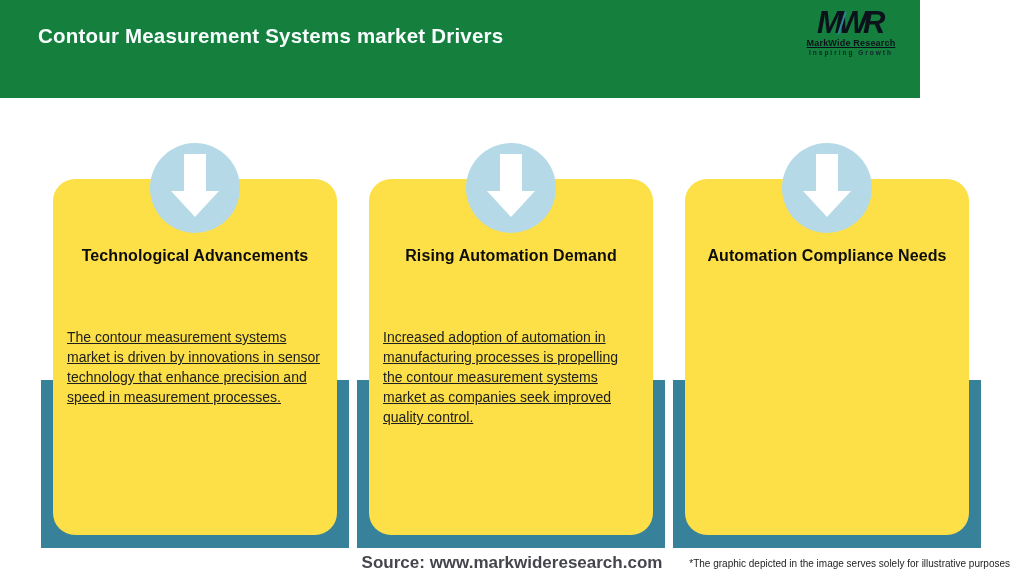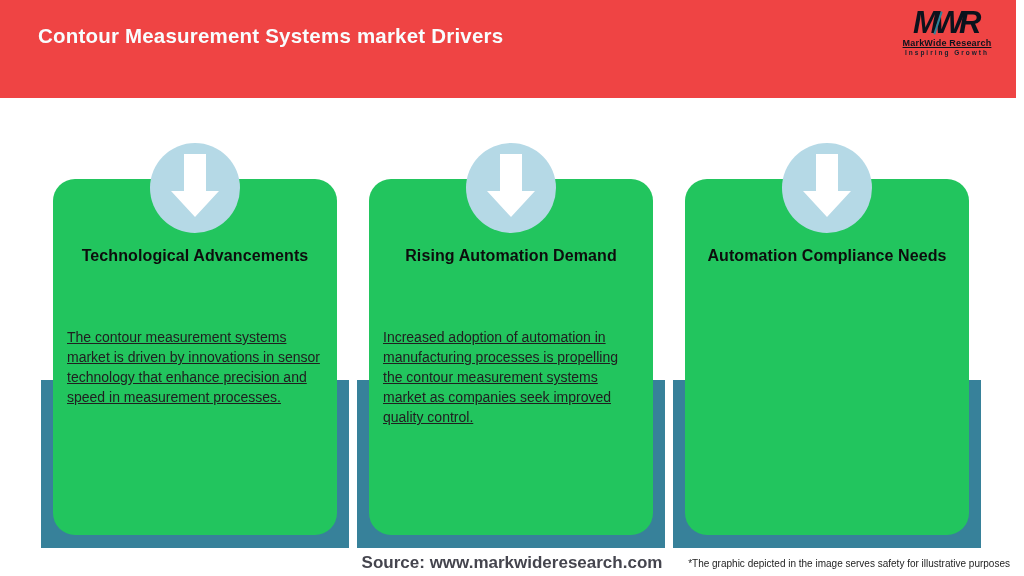--- a/index.html
+++ b/index.html
@@ -8,22 +8,22 @@
     background: #ffffff;
     font-family: "Liberation Sans", sans-serif;
     overflow: hidden;
     position: relative;
   }
   .stage { position: absolute; inset: 0; width: 1024px; height: 576px; }
 
   
   .header {
     position: absolute; left: 0; top: 0;
-    width: 1016px; height: 98px;
-    background: #ef4444;
+    width: 920px; height: 98px;
+    background: #15803d;
   }
   .header-title {
     position: absolute; left: 38px; top: 24px;
     font-size: 20.5px; font-weight: bold;
     color: #f8fdfe; letter-spacing: 0.2px;
   }
   .logo {
     position: absolute; right: 10px; top: 6px;
     width: 118px; text-align: center; color: #0c121c;
   }
@@ -48,21 +48,21 @@
   .driver.c2 { left: 673px; }
 
   .band {
     position: absolute; left: 0; top: 237px;
     width: 308px; height: 168px;
     background: #37819a;
   }
   .card {
     position: absolute; left: 12px; top: 36px;
     width: 284px; height: 356px;
-    background: #22c55e;
+    background: #fde047;
     border-radius: 22px;
   }
   .card-title {
     position: absolute; top: 68px; left: 0; right: 0;
     text-align: center;
     font-size: 16px; font-weight: bold; color: #0d0d0d;
     letter-spacing: 0.1px;
   }
   .card-body {
     position: absolute; top: 148px; left: 14px; right: 12px;
@@ -137,15 +137,15 @@
       <div class="card-title">Automation Compliance Needs</div>
     </div>
     <div class="circle">
       <svg width="90" height="90" viewBox="0 0 90 90">
         <path d="M34,11 h22 v37 h13 L45,74 L21,48 h13 z" fill="#ffffff"></path>
       </svg>
     </div>
   </div>
 
   <div class="source">Source: www.markwideresearch.com</div>
-  <div class="disclaimer">*The graphic depicted in the image serves safety for illustrative purposes</div>
+  <div class="disclaimer">*The graphic depicted in the image serves solely for illustrative purposes</div>
 
 </div>
 
 </body></html>

